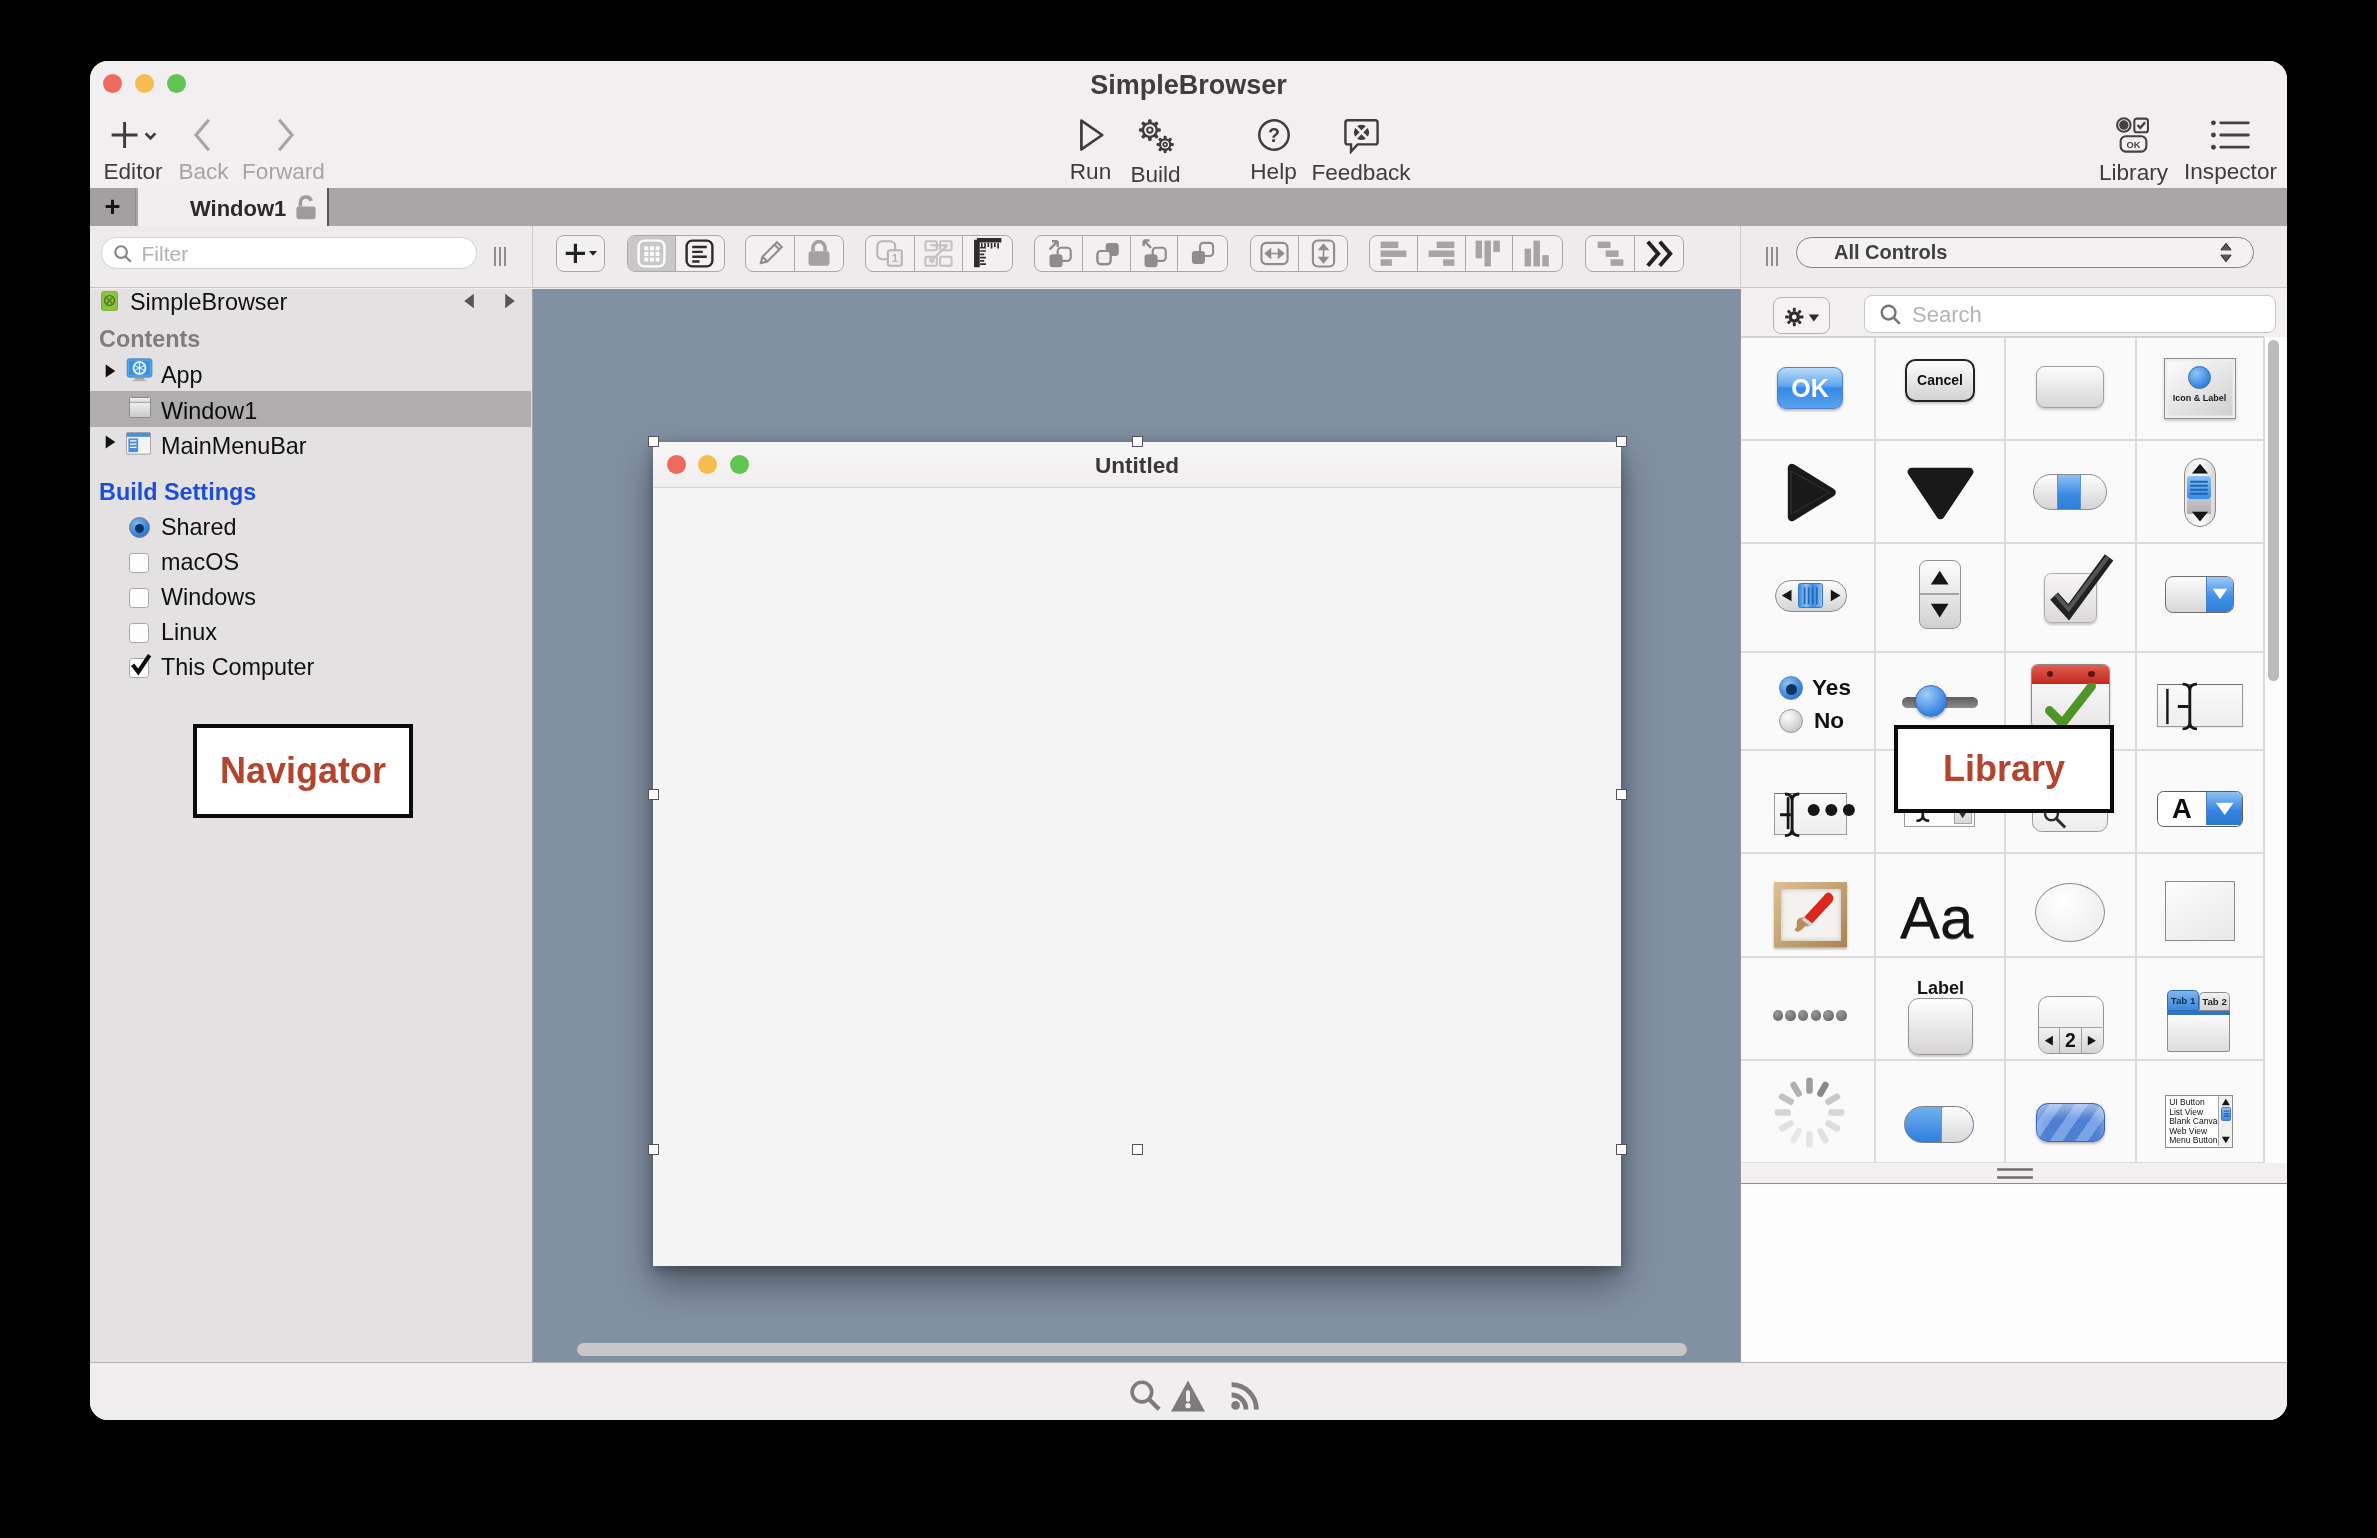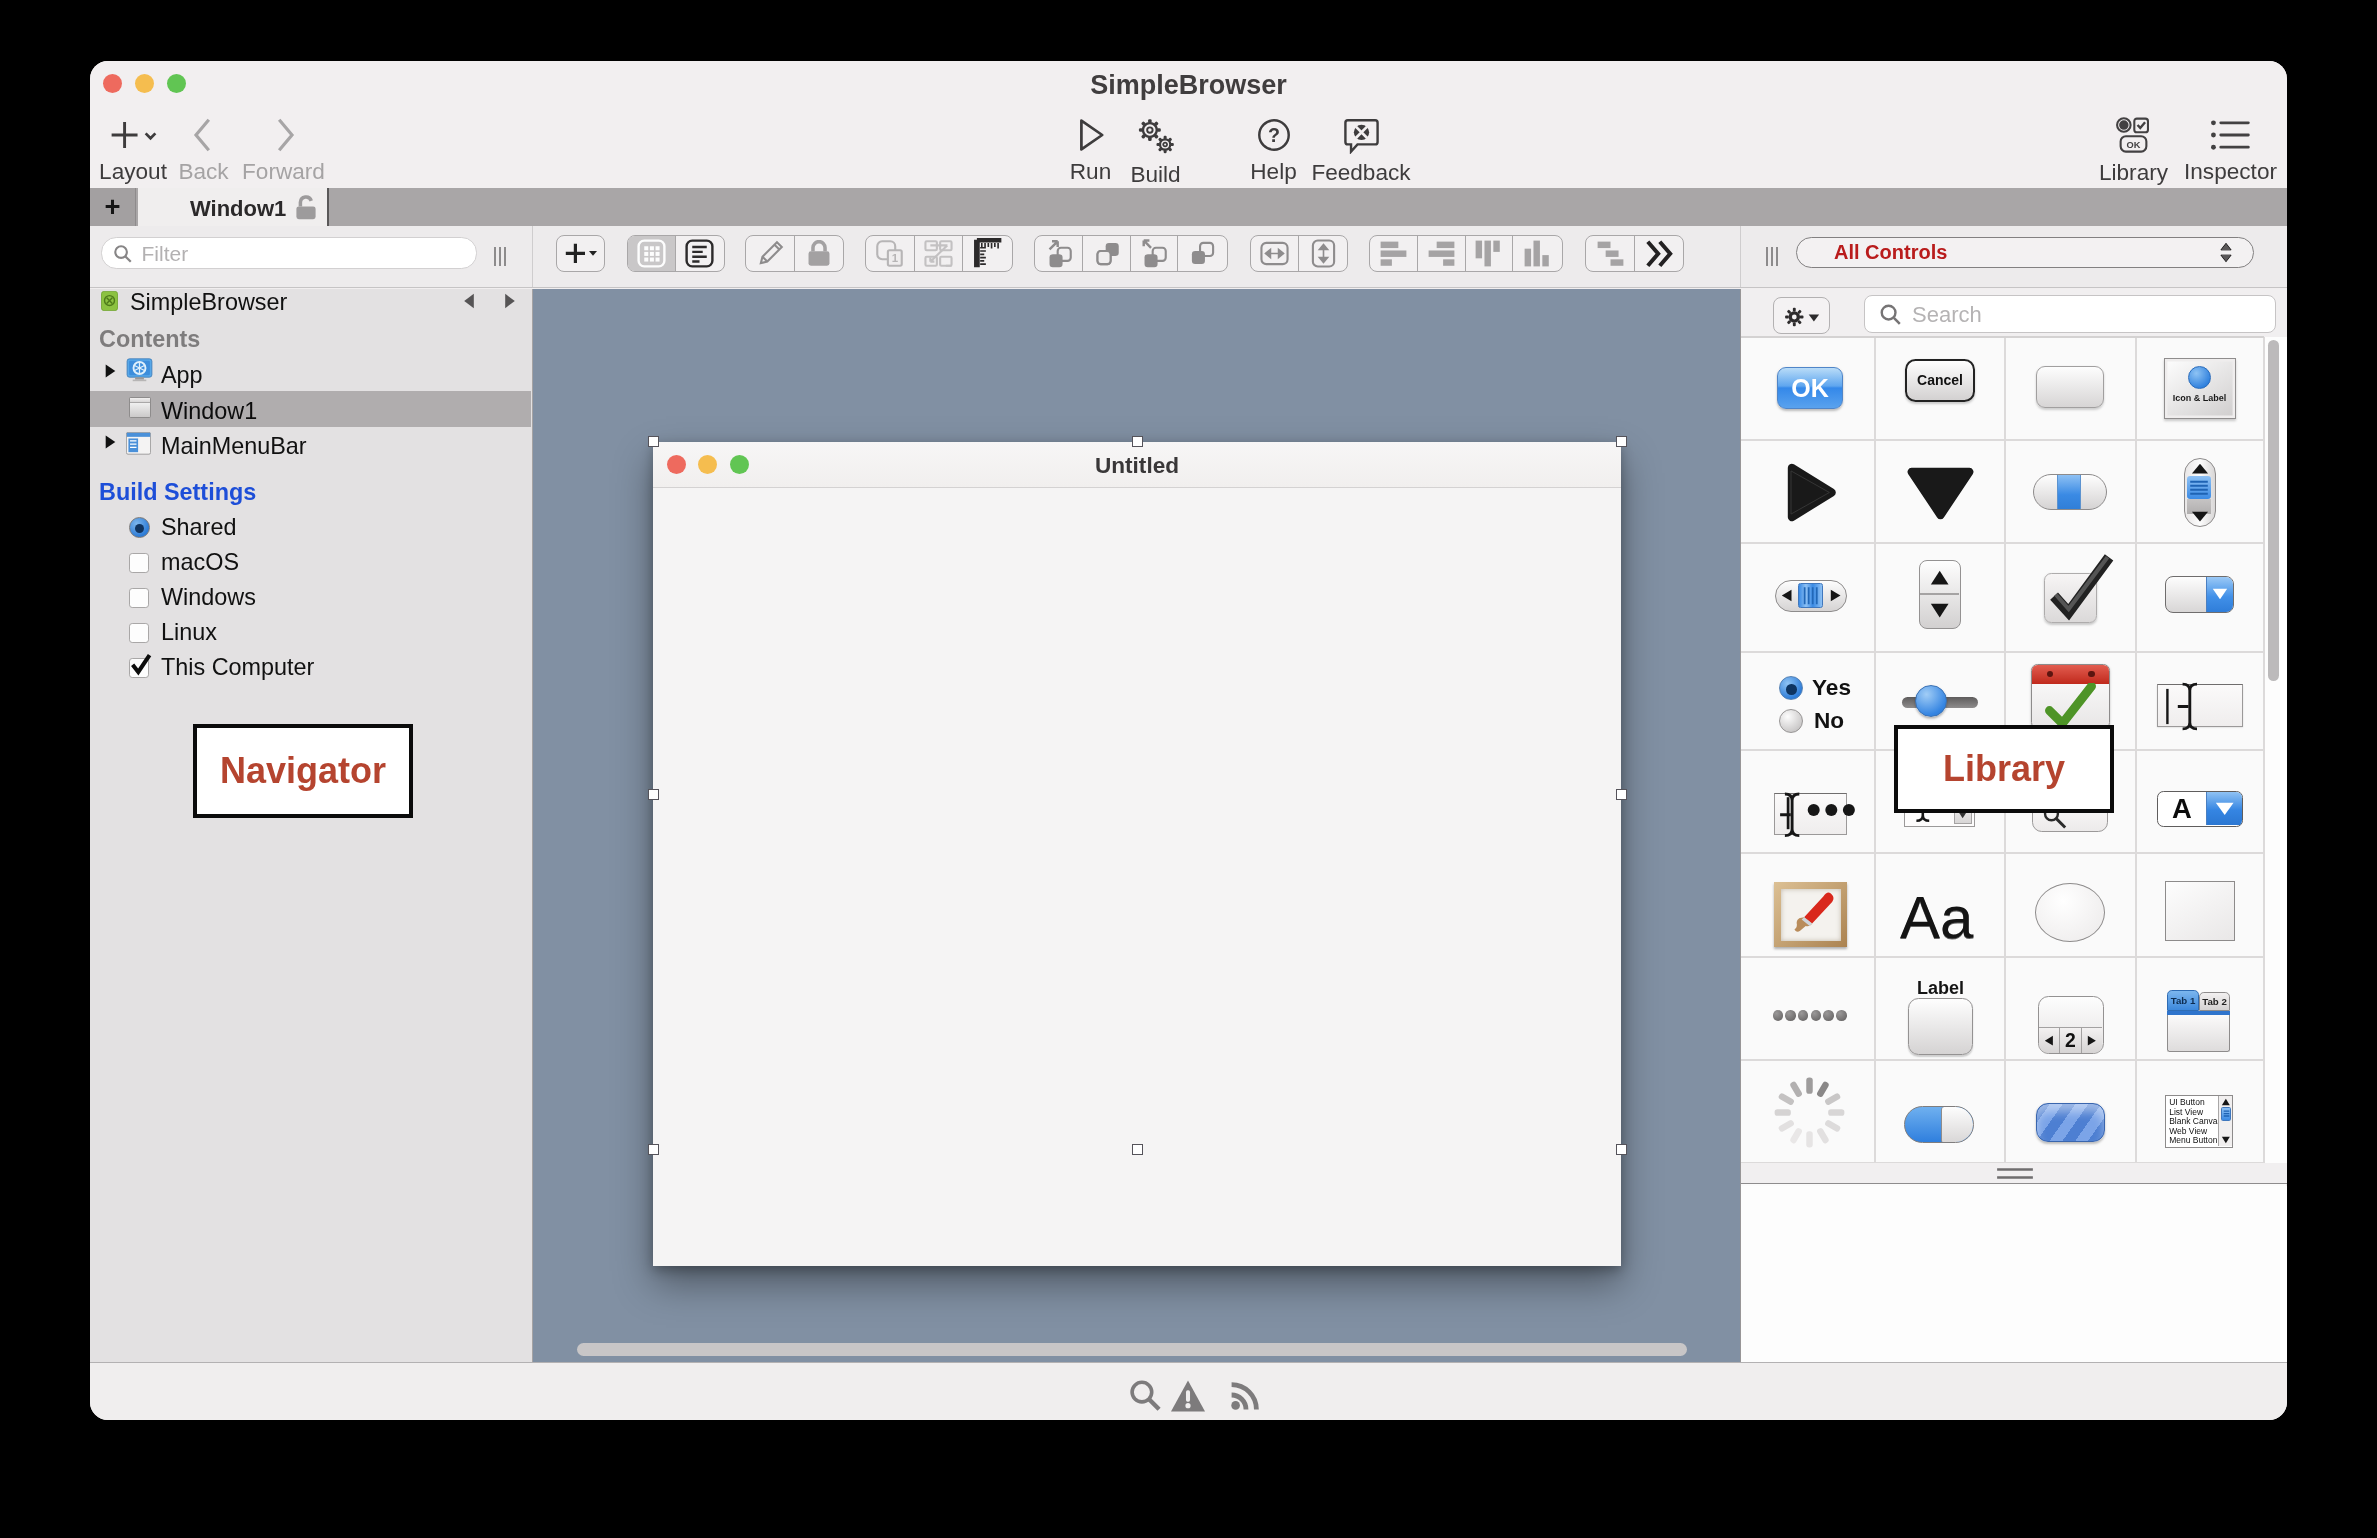--- a/index.html
+++ b/index.html
@@ -45,21 +45,21 @@
     <div class="tl" style="left:13px;background:#ee6a5e;"></div>
     <div class="tl" style="left:45px;background:#f5bd4f;"></div>
     <div class="tl" style="left:77px;background:#61c553;"></div>
     <div id="title">SimpleBrowser</div>
 
     <div class="titem" style="left:6.5px;top:56px;width:73px;">
       <svg width="47" height="36" viewBox="0 0 58 44">
         <path d="M18 6 V38 M2 22 H34" stroke="#3e3c3d" stroke-width="3.6" fill="none"></path>
         <path d="M44 20 l6 6 6-6" stroke="#3e3c3d" stroke-width="3.4" fill="none"></path>
       </svg>
-      <div class="lab">Layout</div>
+      <div class="lab">Editor</div>
     </div>
 
     <div class="titem" style="left:77px;top:56px;width:73px;">
       <svg width="32" height="36" viewBox="0 0 40 44">
           <path d="M26 3 L10 22 L26 41" stroke="#a7a5a6" stroke-width="4" fill="none"></path>
         </svg>
       <div class="lab dim">Back</div>
     </div>
 
     <div class="titem" style="left:153px;top:56px;width:81px;">
@@ -368,21 +368,21 @@
           </svg>
       </div>
     </div>
     <div class="hhandle" style="left:1676px;top:21px;">
         <i></i>
         <i></i>
         <i></i>
       </div>
 
     <div class="abs" style="left:1706px;top:10.5px;width:458px;height:31px;border:1.6px solid #828081;border-radius:15.3px;background:#f3f1f2;">
-      <span style="position:absolute;left:37px;top:3.2px;font-size:20px;font-weight:bold;color:#b91c1c;text-align:center;">All Controls</span>
+      <span style="position:absolute;left:37px;top:3.2px;font-size:20px;font-weight:bold;color:#404040;text-align:center;">All Controls</span>
       <svg style="position:absolute;right:18px;top:4px;" width="18" height="21" viewBox="0 0 22 26">
           <path d="M11 1 l7 9 h-14 z M11 25 l7 -9 h-14 z" fill="#59575 8"></path>
           <path d="M11 2 l6.5 8.5 h-13 z" fill="#5a5859"></path>
           <path d="M11 24 l6.5 -8.5 h-13 z" fill="#5a5859"></path>
         </svg>
     </div>
   </div>
   <div id="nav">
 
     <div class="abs" style="left:11.3px;top:1.6px;width:17px;height:20px;">

